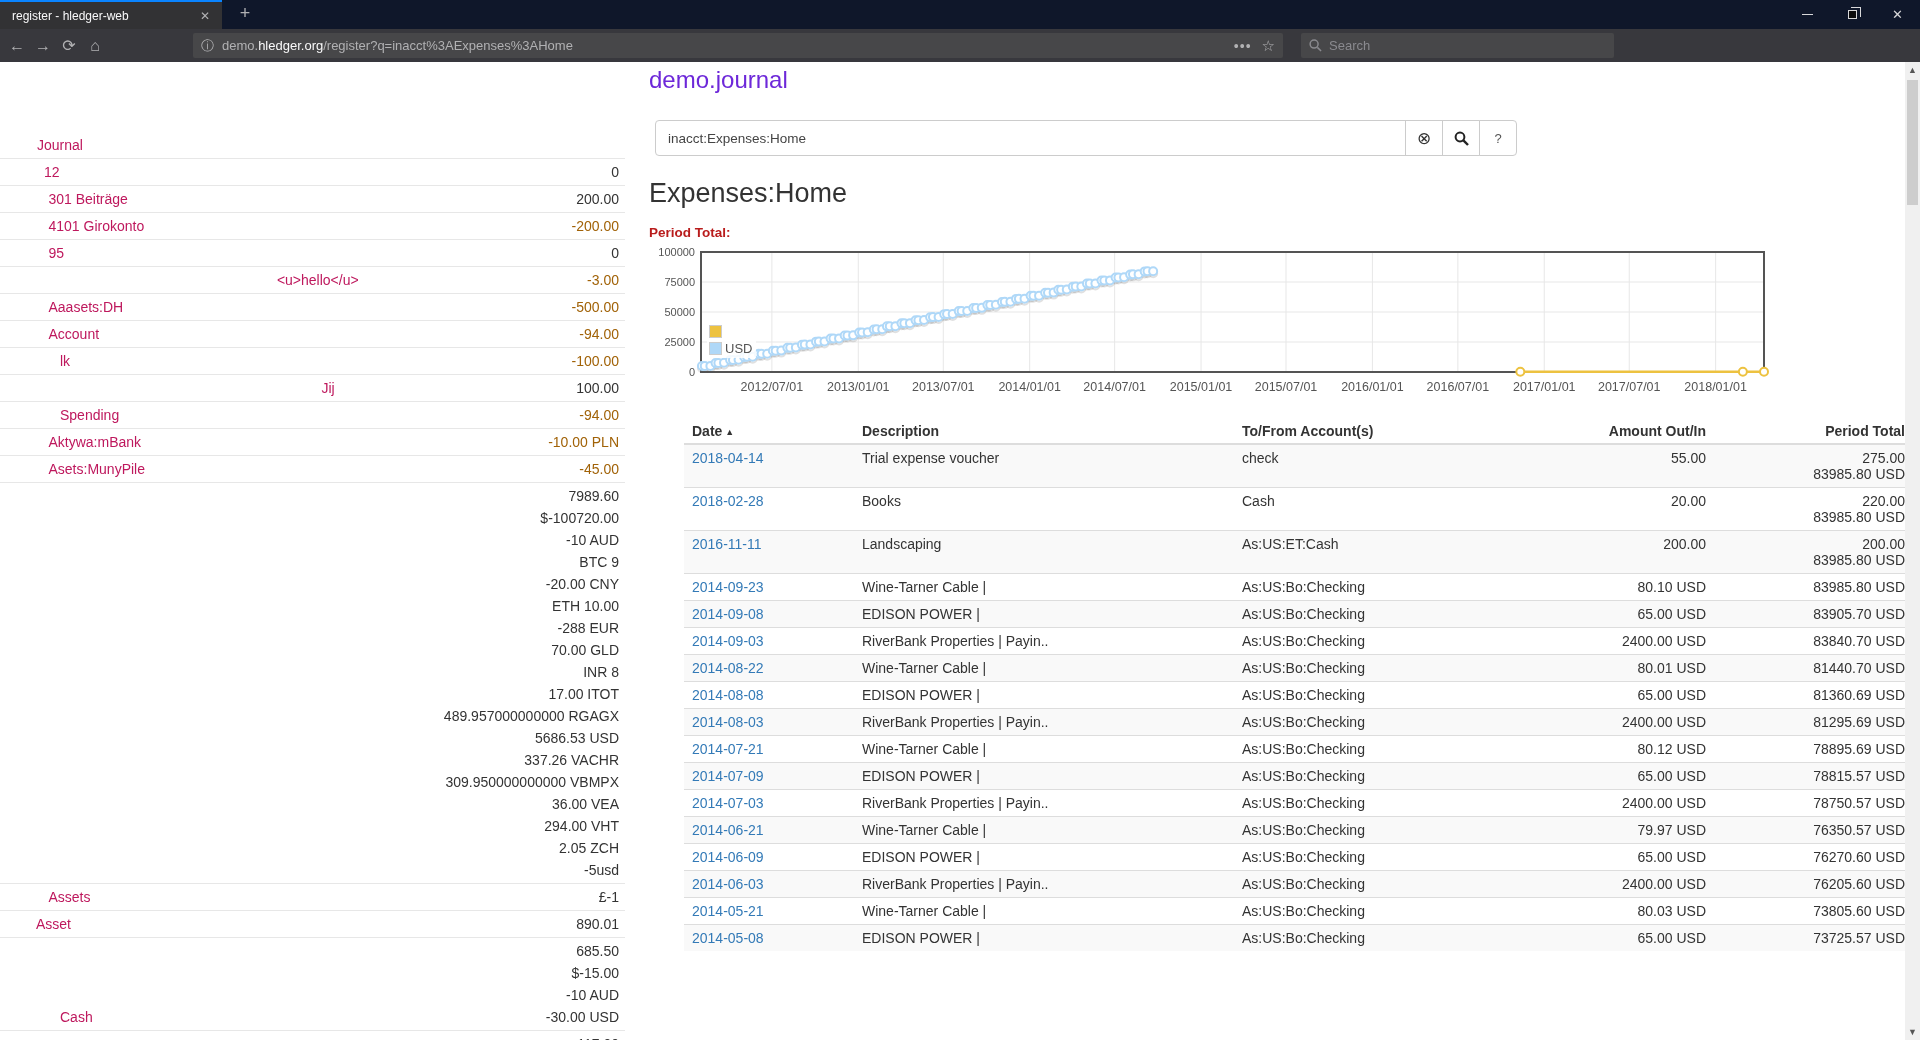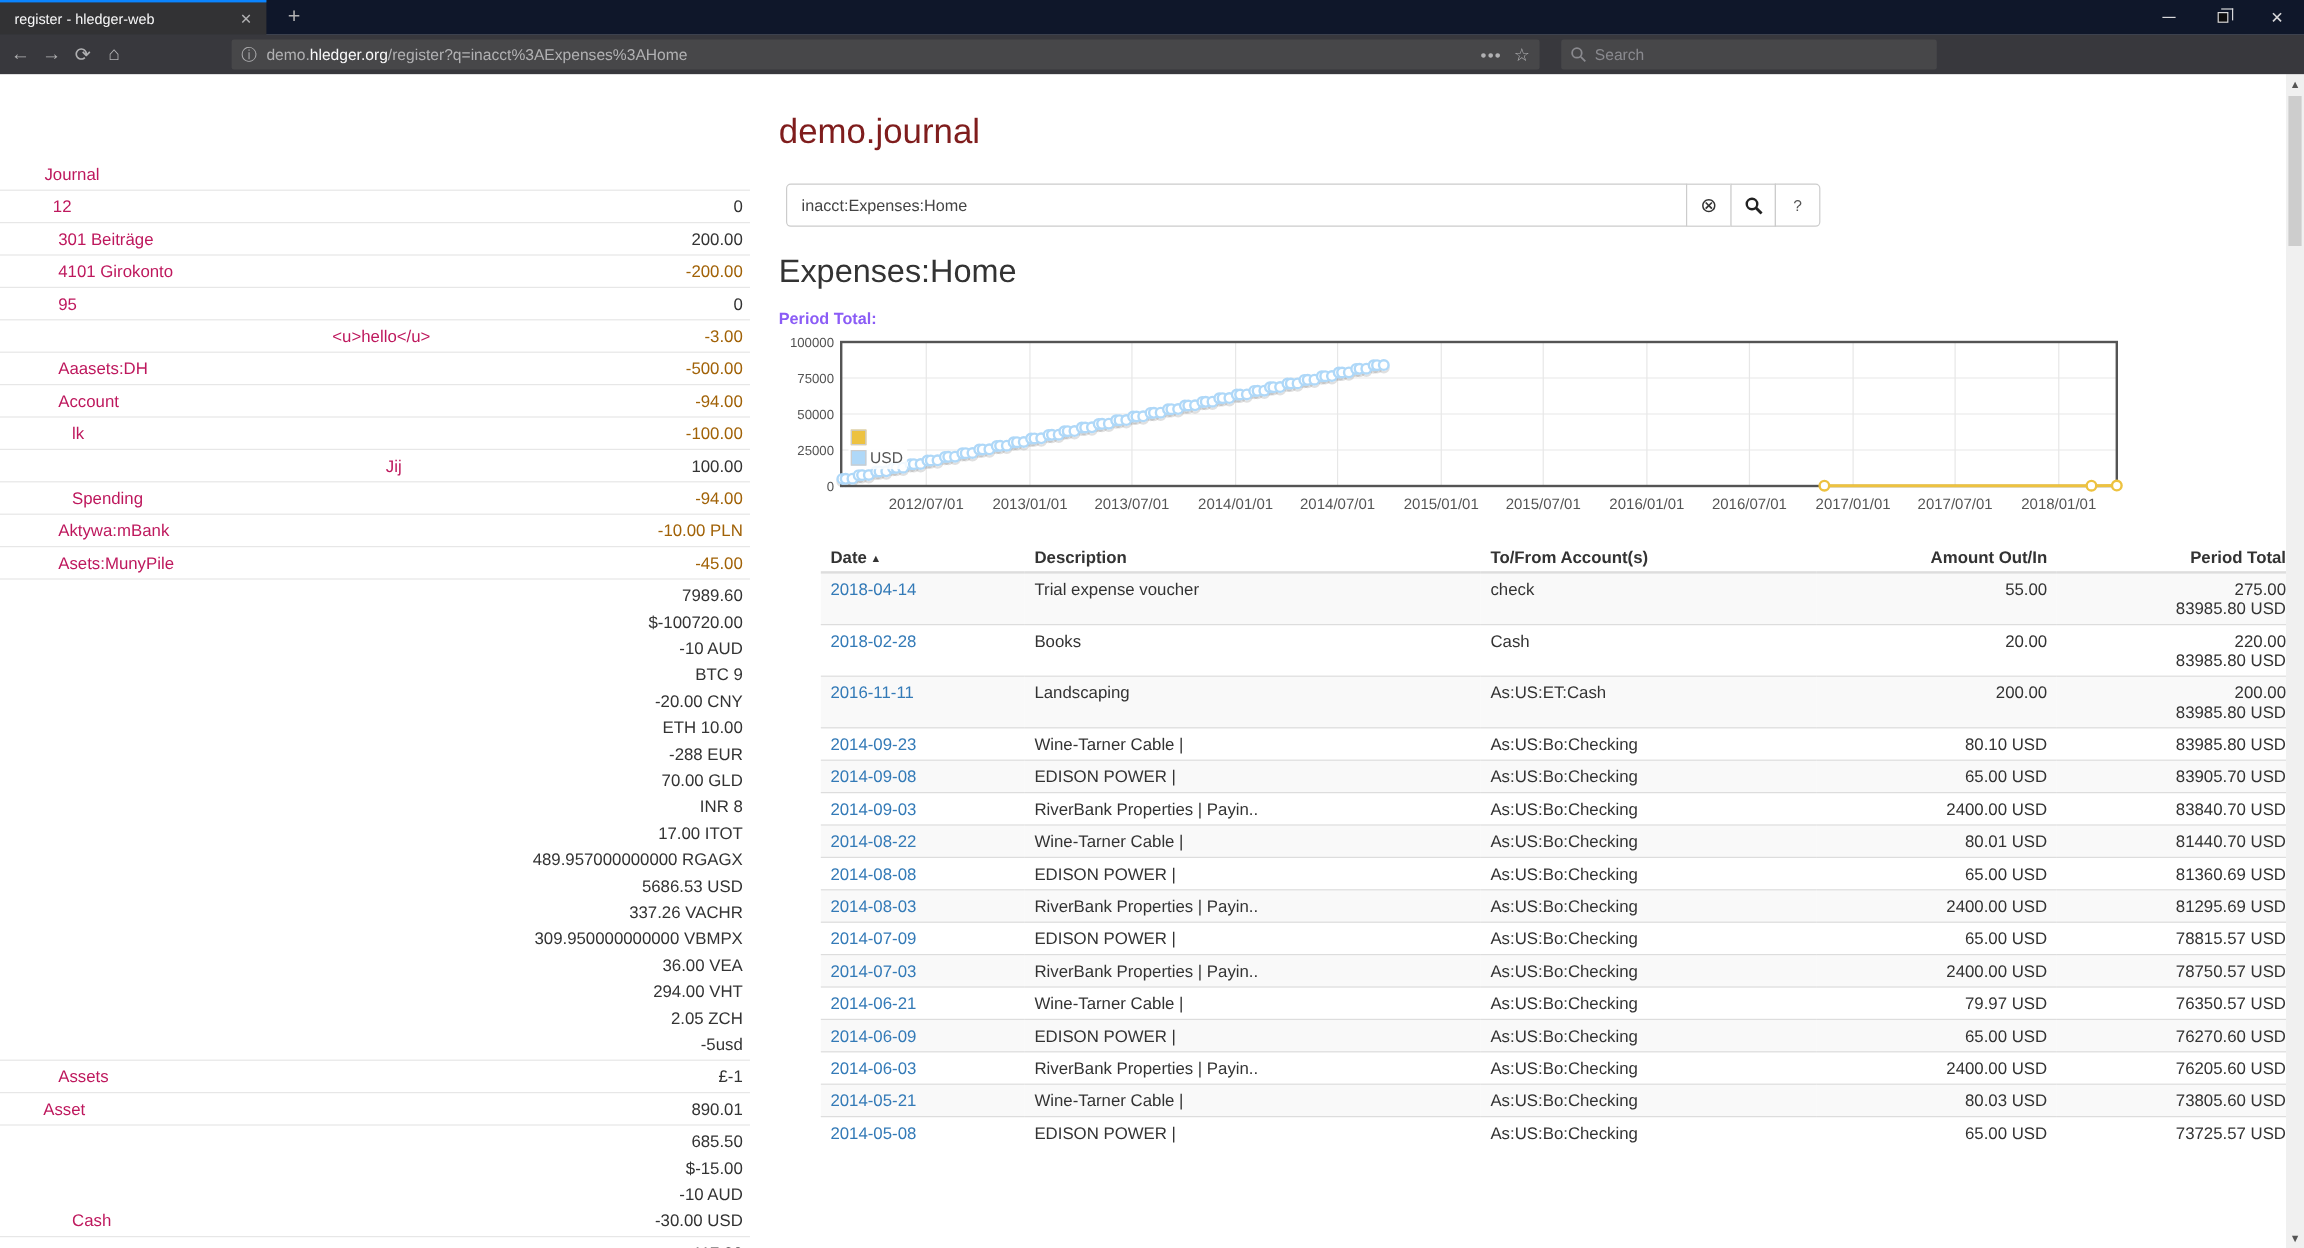--- a/index.html
+++ b/index.html
@@ -54,29 +54,29 @@
   
   .sidebar { position:absolute; left:0; top:70px; width:625px; }
   .acct-row { display:flex; align-items:flex-end; border-bottom:1px solid #e7e7e7;
               padding:2px 6px 2px 0; line-height:22px; }
   .acct-name { flex:1; color:#be185d; white-space:nowrap; overflow:hidden; }
   .acct-bal  { text-align:right; white-space:nowrap; }
   .neg { color:#a16207; }
 
   
   .main { position:absolute; left:649px; top:0; width:1229px; }
-  h1.jtitle { font-size:29px; font-weight:400; color:#7f1d1d; margin-top:32px; }
+  h1.jtitle { font-size:24px; font-weight:400; color:#6d28d9; margin-top:4px; }
   .searchrow { margin-top:26px; margin-left:6px; display:flex; width:862px; }
   .q-input { flex:1; height:36px; border:1px solid #ccc; border-radius:4px 0 0 4px; padding:0 12px;
              font-size:13.5px; color:#444; font-family:"Liberation Sans",sans-serif; }
   .q-btn { width:38px; height:36px; background:#fff; border:1px solid #ccc; margin-left:-1px;
            font-size:15px; color:#333; display:flex; align-items:center; justify-content:center; }
   .q-btn:last-child { border-radius:0 4px 4px 0; }
   h2.acct-head { font-size:27px; font-weight:400; color:#333; margin-top:22px; }
-  .ptotal { font-size:13.5px; font-weight:bold; color:#8b5cf6; margin-top:16px; }
+  .ptotal { font-size:13.5px; font-weight:bold; color:#b91c1c; margin-top:16px; }
   .chartwrap { position:relative; margin-top:4px; }
   .legend { position:absolute; left:58px; top:78px; background:rgba(255,255,255,.85); padding:1px 4px 1px 2px;
             font-size:13px; color:#545454; }
   .legend .lrow { display:flex; align-items:center; height:17px; }
   .legend .sw { width:13px; height:13px; border:1px solid #ccc; margin-right:3px; }
 
   
   table.reg { width:100%; border-collapse:collapse; margin-top:14px;margin-left:35px; }
   table.reg th { text-align:left; font-weight:bold; padding:4px 8px; border-bottom:2px solid #ddd; font-size:14px; }
   table.reg td { padding:5px 8px; border-top:1px solid #ddd; vertical-align:top; font-size:14px; }
@@ -647,20 +647,29 @@
           <tr>
             <td><a class="datelink" href="#">2014-08-03</a></td>
             <td>RiverBank Properties | Payin..</td>
             <td>As:US:Bo:Checking</td>
             <td class="r">2400.00 USD</td>
             <td class="r">
               <div>81295.69 USD</div>
             </td>
           </tr>
           <tr>
+            <td><a class="datelink" href="#">2014-07-21</a></td>
+            <td>Wine-Tarner Cable |</td>
+            <td>As:US:Bo:Checking</td>
+            <td class="r">80.12 USD</td>
+            <td class="r">
+              <div>78895.69 USD</div>
+            </td>
+          </tr>
+          <tr>
             <td><a class="datelink" href="#">2014-07-09</a></td>
             <td>EDISON POWER |</td>
             <td>As:US:Bo:Checking</td>
             <td class="r">65.00 USD</td>
             <td class="r">
               <div>78815.57 USD</div>
             </td>
           </tr>
           <tr>
             <td><a class="datelink" href="#">2014-07-03</a></td>

